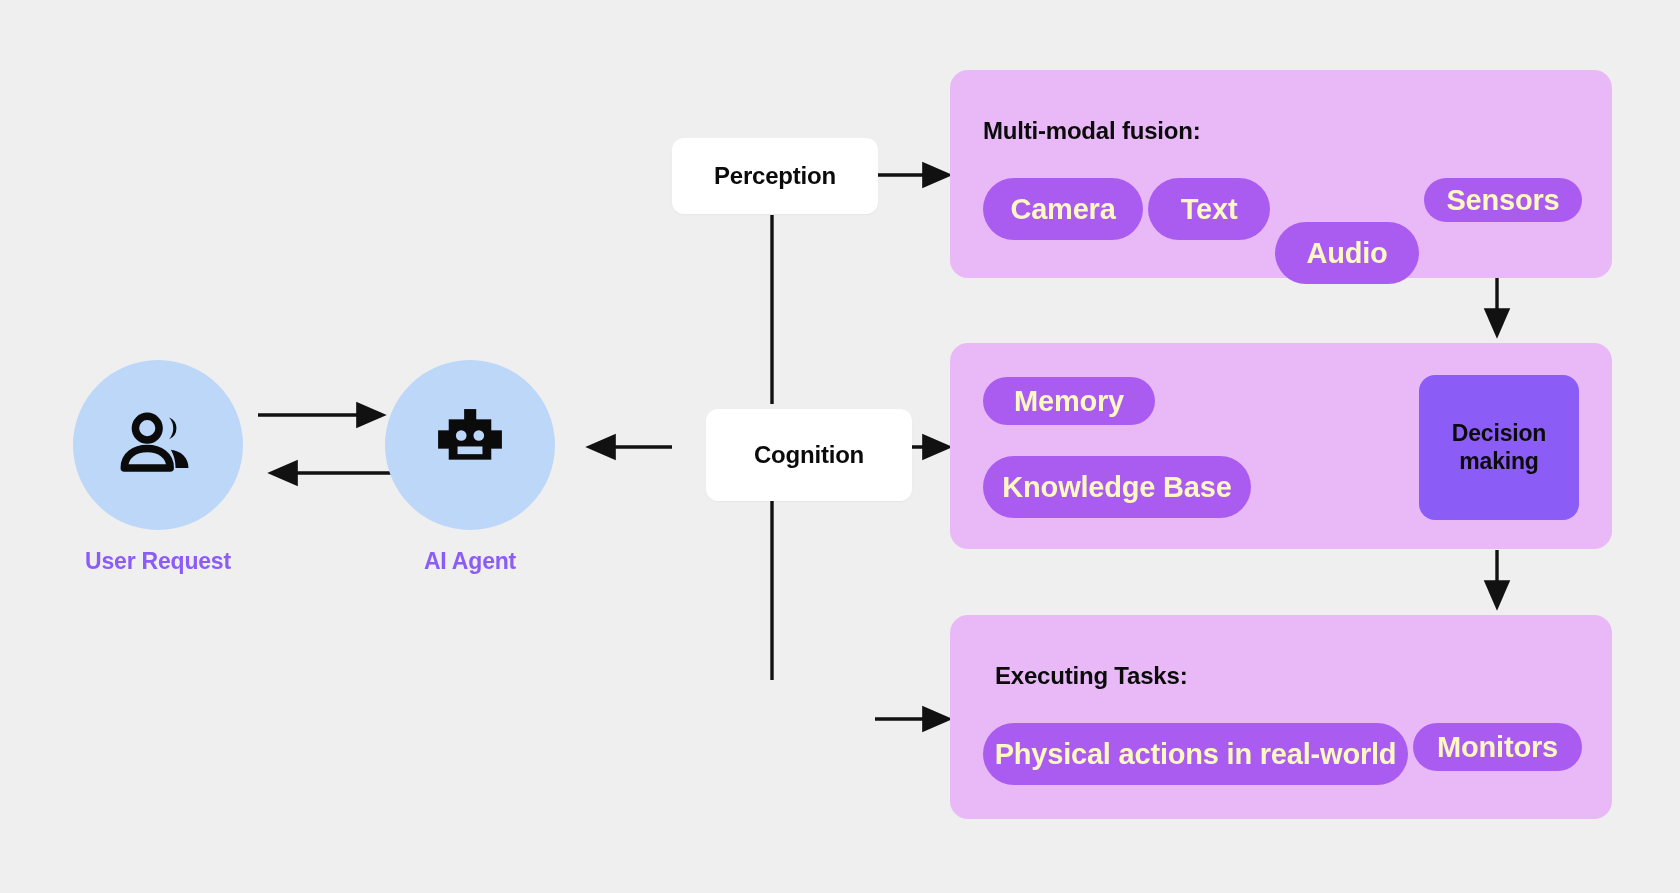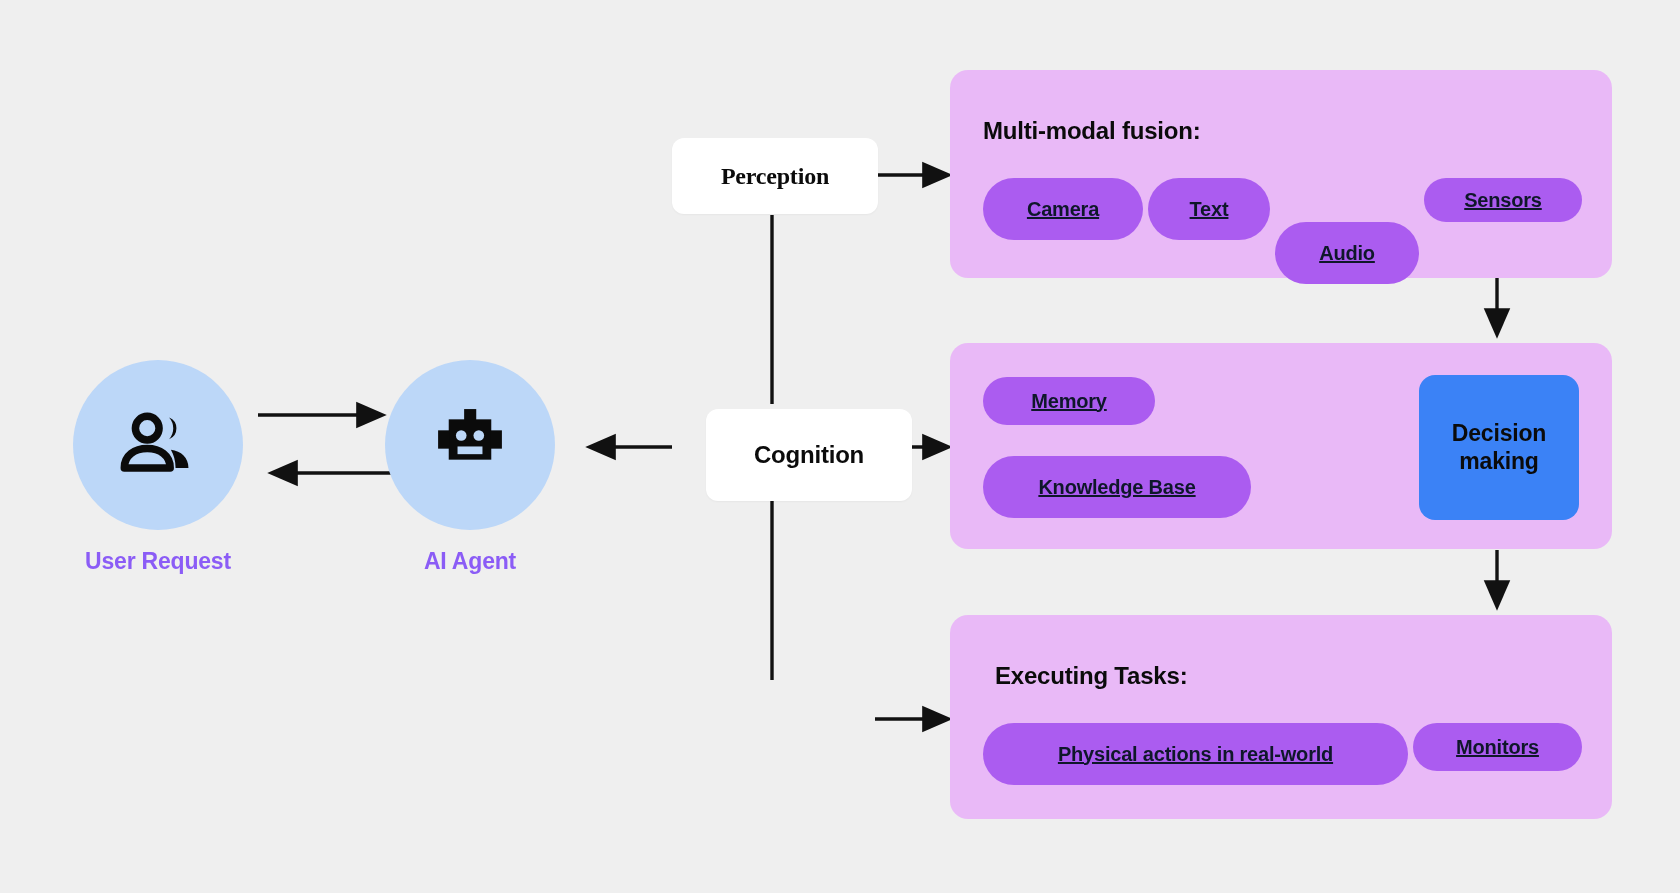--- a/index.html
+++ b/index.html
@@ -81,30 +81,29 @@
     letter-spacing: -0.2px;
     white-space: nowrap;
   }
   .pill {
     position: absolute;
     background: #ab5cf0;
     border-radius: 999px;
     display: flex;
     align-items: center;
     justify-content: center;
-    font-size: 20px;
-    font-weight: 700;
-    color: #0f172a;
+    font-size: 29px;
+    font-weight: 700;
+    color: #fef9c3;
     letter-spacing: -0.2px;
     white-space: nowrap;
-    text-decoration: underline;
   }
   .rbox {
     position: absolute;
-    background: #3b82f6;
+    background: #8b5cf6;
     border-radius: 16px;
     display: flex;
     align-items: center;
     justify-content: center;
     text-align: center;
     font-size: 23px;
     font-weight: 700;
     color: #0b0b0b;
     letter-spacing: -0.2px;
     line-height: 1.2;
@@ -161,21 +160,21 @@
         <rect x="3.3" y="8.0" width="3.2" height="5.0"></rect>
         <rect x="17.5" y="8.0" width="3.2" height="5.0"></rect>
         <circle cx="9.6" cy="9.4" r="1.45" fill="#bcd7f8"></circle>
         <circle cx="14.4" cy="9.4" r="1.45" fill="#bcd7f8"></circle>
         <rect x="8.6" y="12.4" width="6.8" height="2.1" fill="#bcd7f8"></rect>
       </svg>
     </div>
     <div class="actor-label">AI Agent</div>
   </div>
 
-  <div class="stage" style="left:672px; top:138px; width:206px; height:76px;font-family:Liberation Serif, serif;">Perception</div>
+  <div class="stage" style="left:672px; top:138px; width:206px; height:76px;">Perception</div>
 
   <div class="stage" style="left:672px; top:409px; width:206px; height:92px;margin-left:34px;">Cognition</div>
 
 
   <div class="panel" style="left:950px; top:70px; width:662px; height:208px;">
     <div class="panel-title" style="left:33px; top:47px;">Multi-modal fusion:</div>
 
     <div class="pill" style="left:33px; top:108px; width:160px; height:62px;">Camera</div>
     <div class="pill" style="left:198px; top:108px; width:122px; height:62px;">Text</div>
     <div class="pill" style="left:325px; top:108px; width:144px; height:62px;margin-top:44px;">Audio</div>

